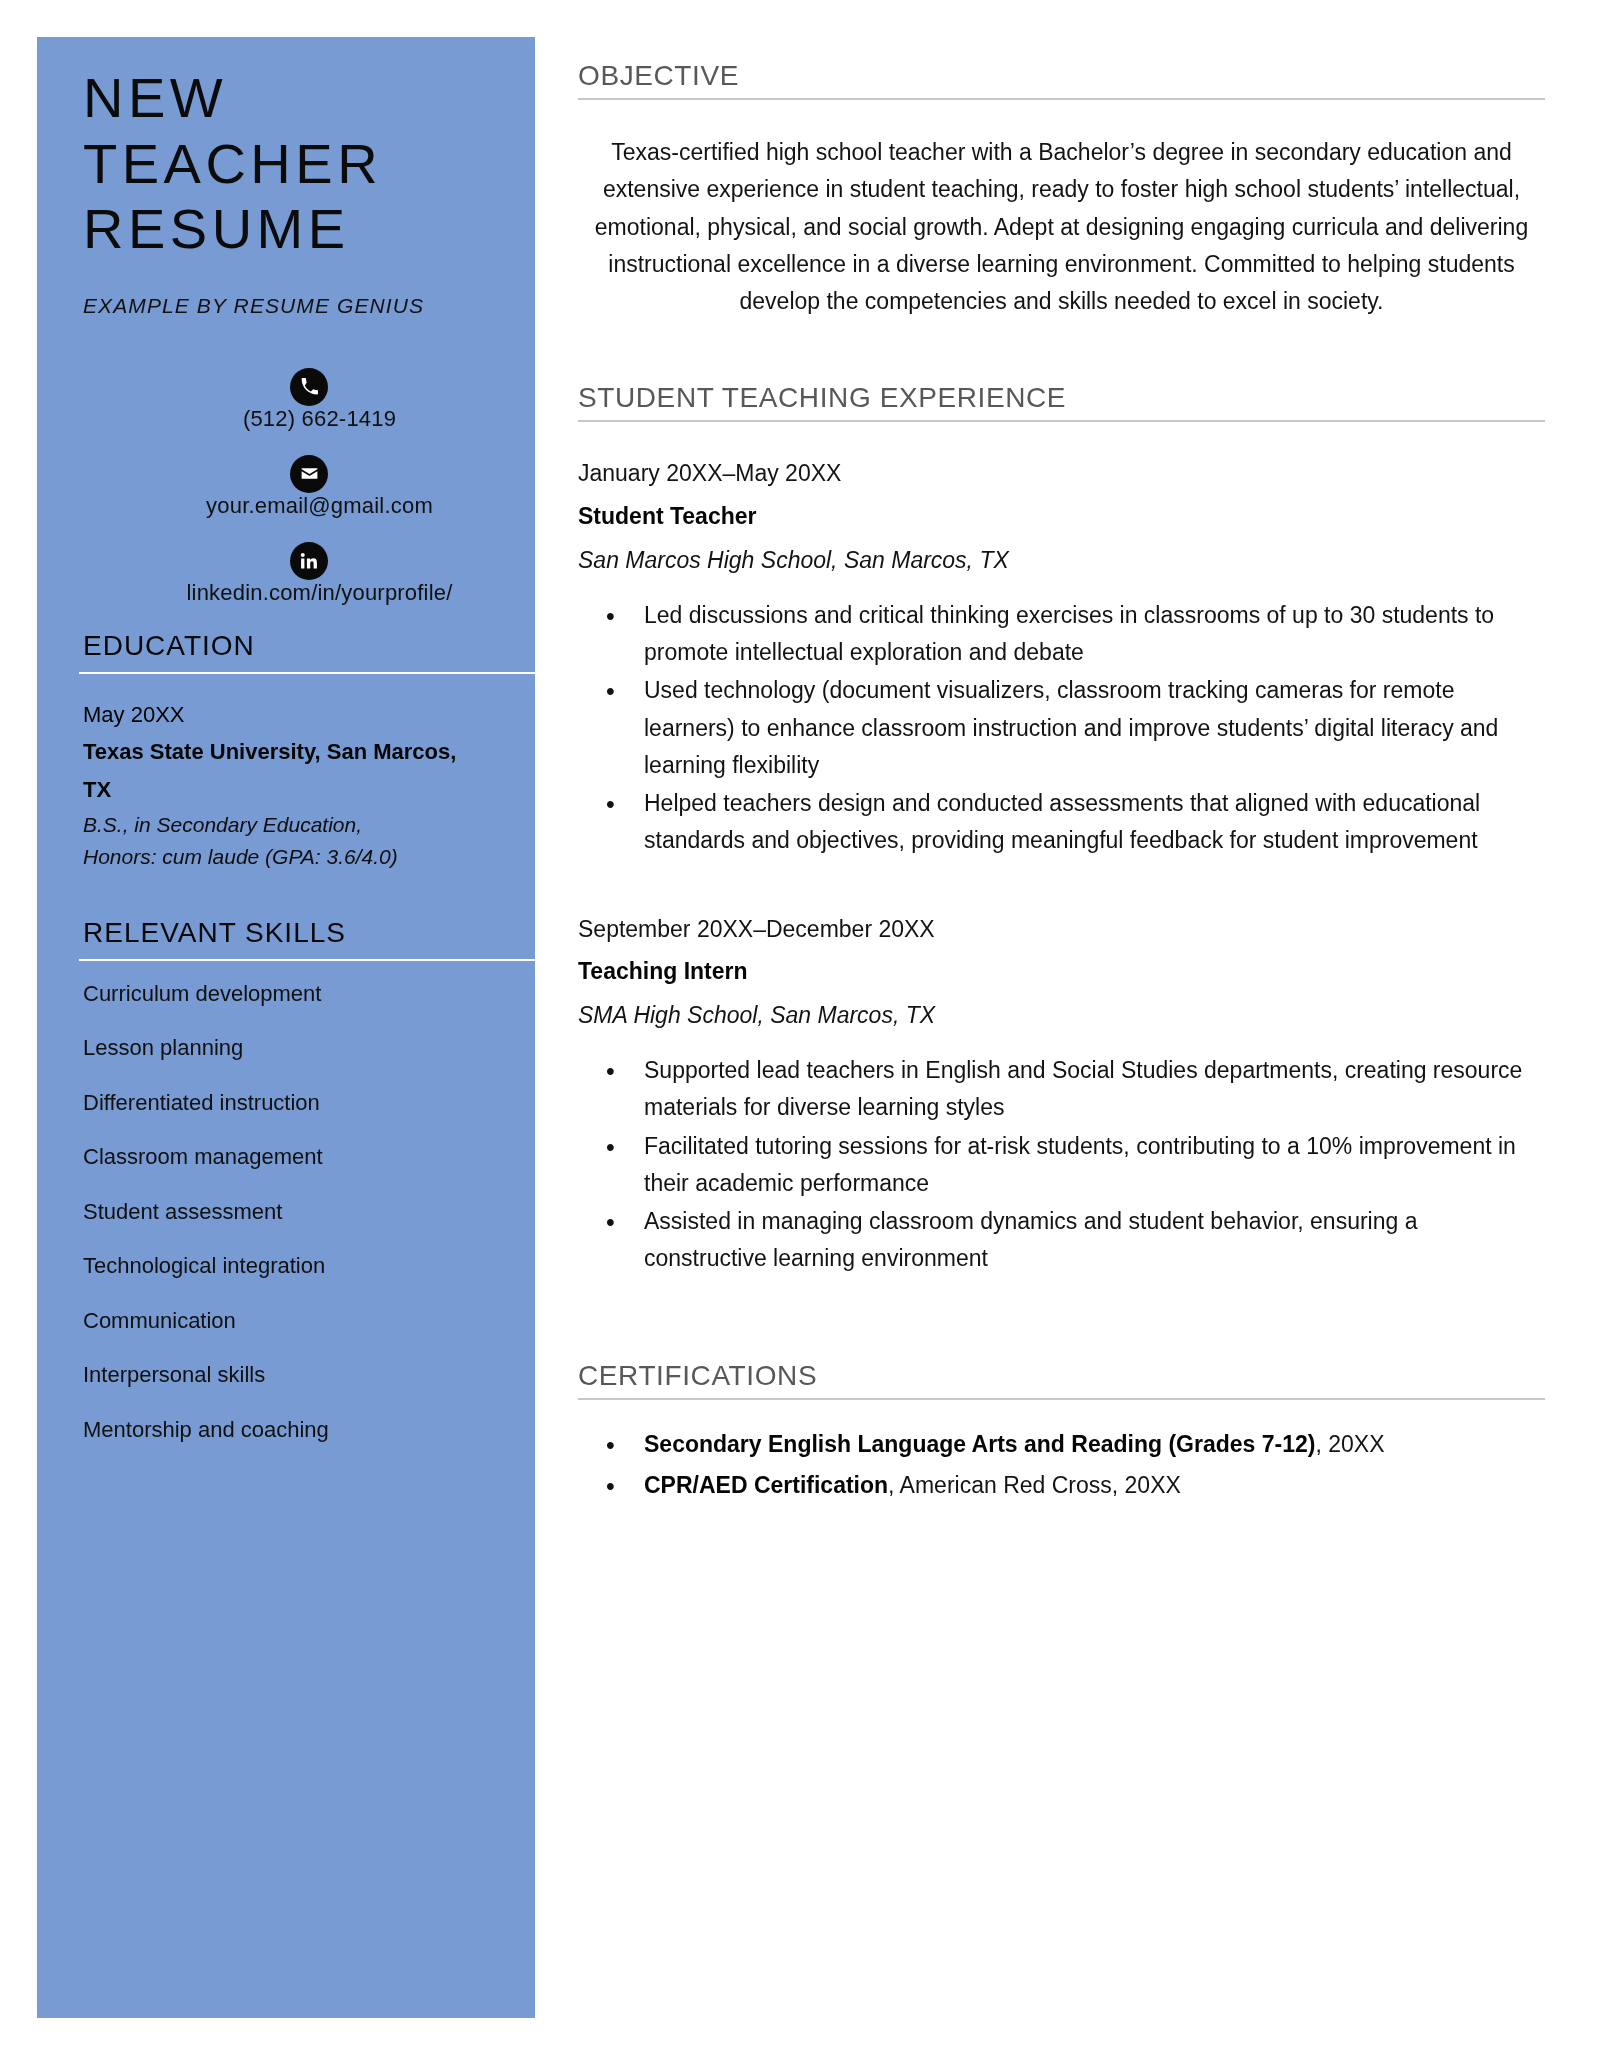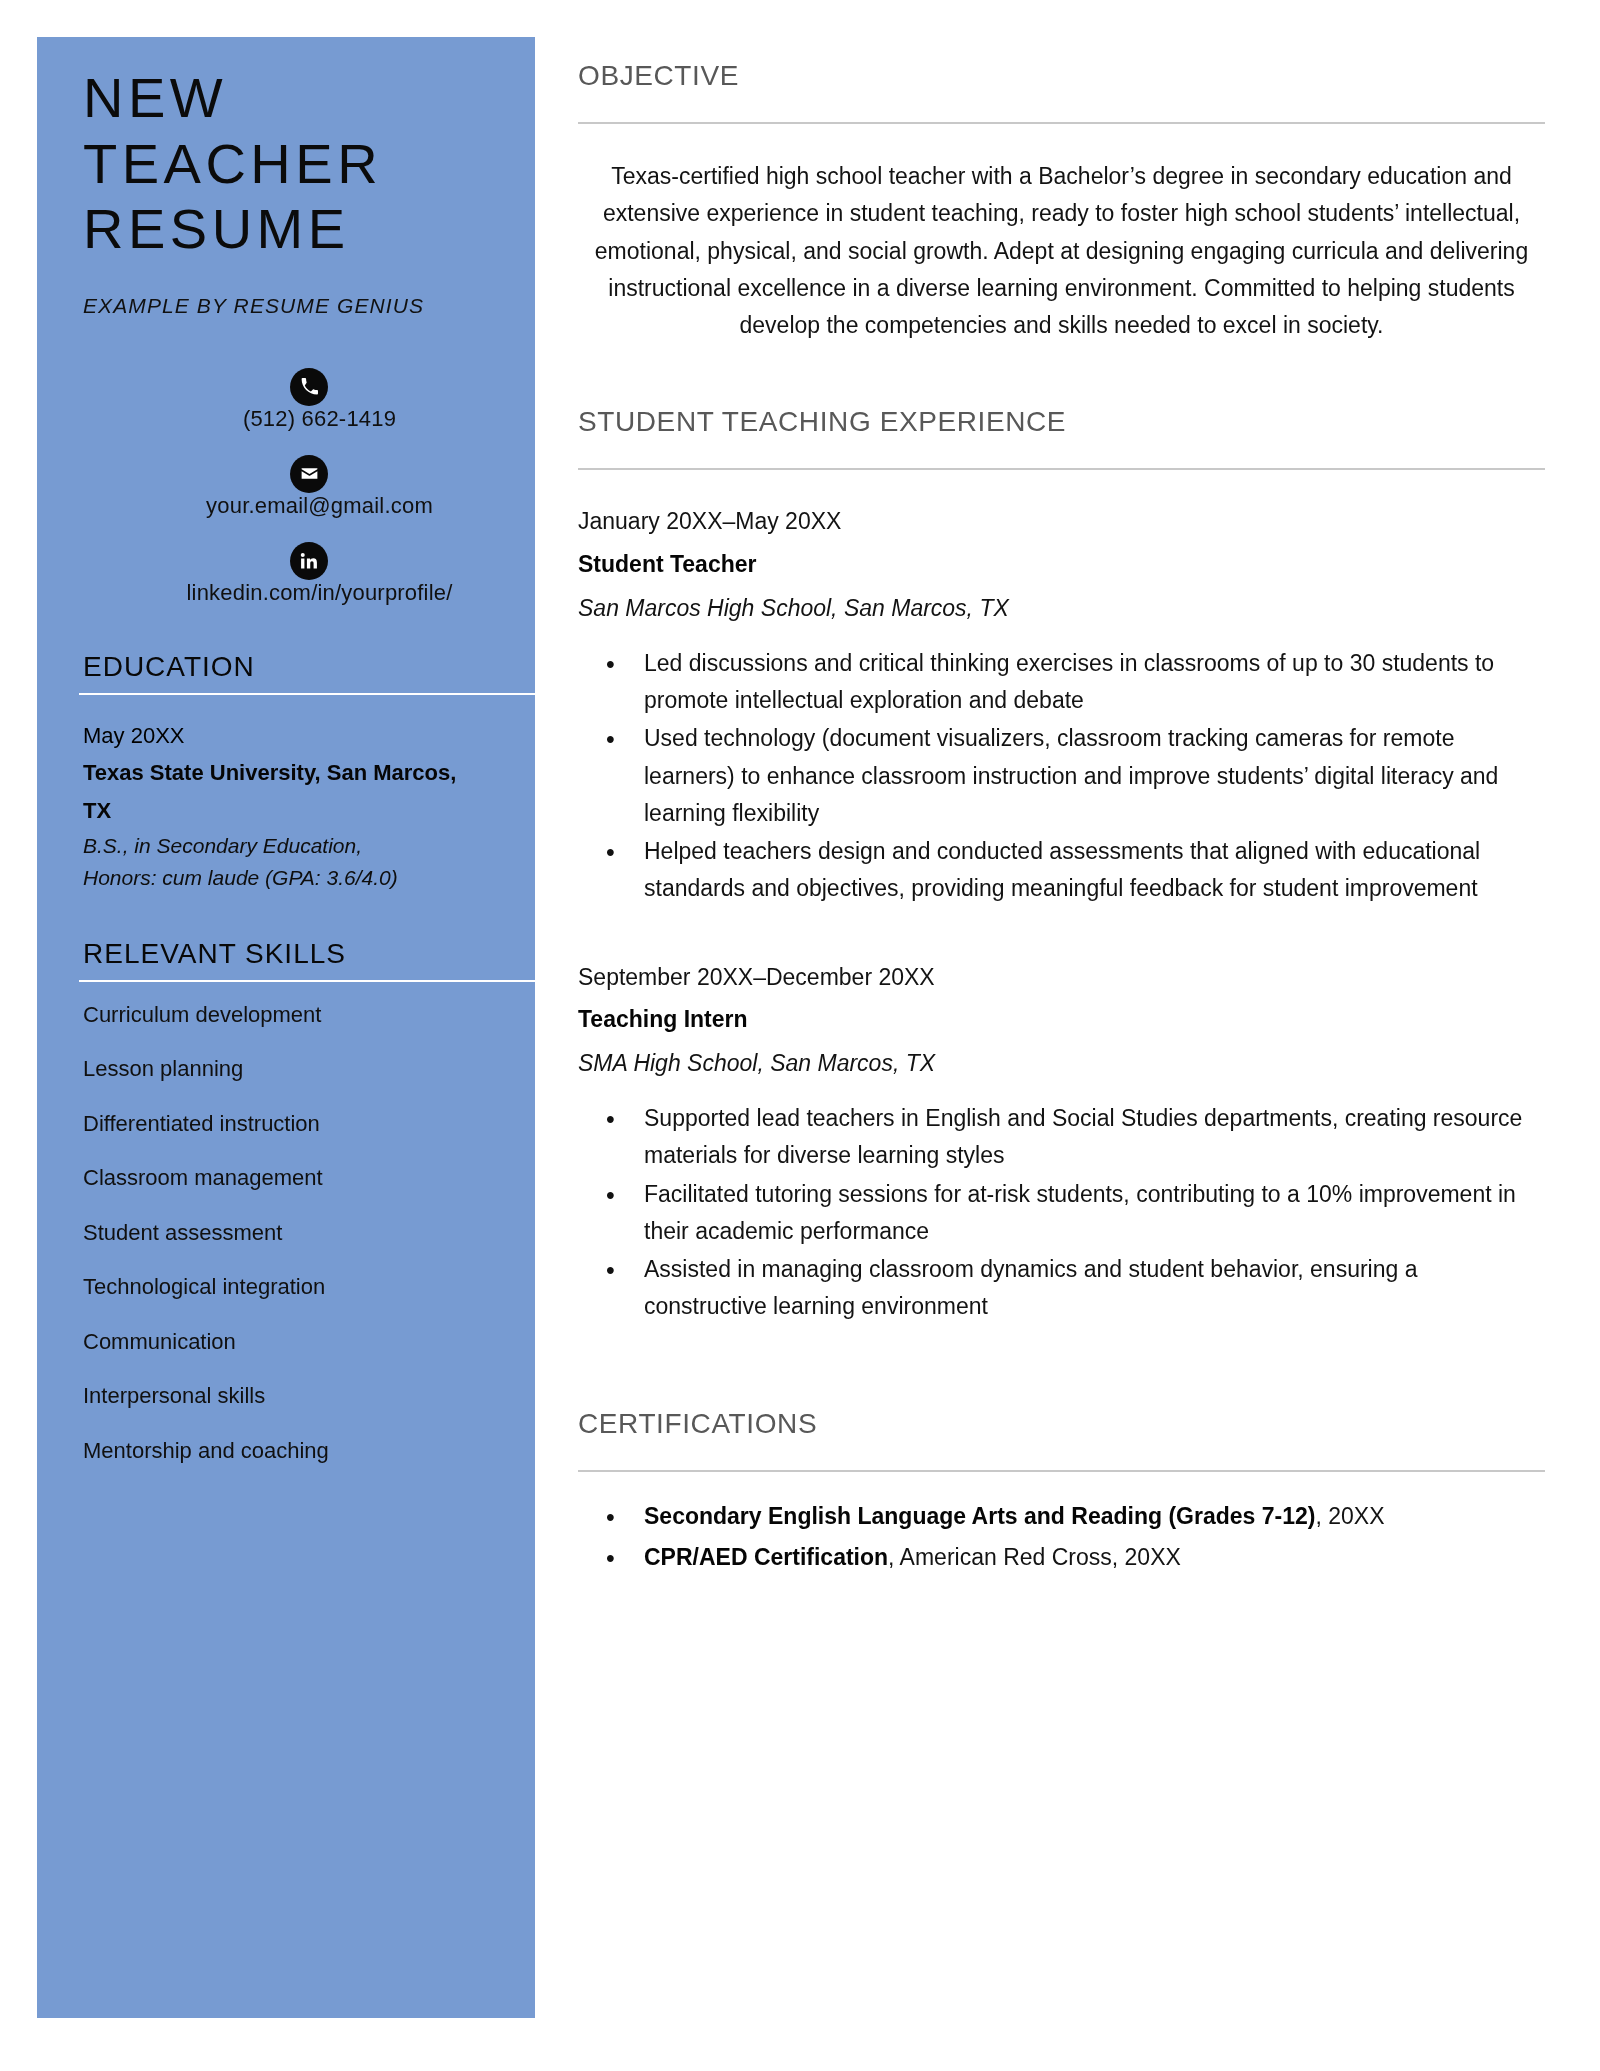--- a/index.html
+++ b/index.html
@@ -74,21 +74,21 @@
   .contact-text {
     margin-left: 21px;
     font-size: 22px;
     color: #101010;
     letter-spacing: 0.2px;
     white-space: nowrap;
   }
 
   
   .side-section { padding: 0 22px 0 46px; }
-  #education-section { margin-top: 65px; }
+  #education-section { margin-top: 44px; }
   #skills-section { margin-top: 44px; }
 
   .side-heading {
     font-size: 28px;
     font-weight: 400;
     letter-spacing: 1.0px;
     color: #080808;
     padding-bottom: 10px;
   }
   .side-rule {
@@ -132,21 +132,21 @@
     position: absolute;
     left: 578px;
     top: 60px;
     width: 967px;
   }
   .main-heading {
     font-size: 28px;
     font-weight: 400;
     letter-spacing: 0.6px;
     color: #585858;
-    padding-bottom: 30px;
+    padding-bottom: 6px;
   }
   .main-rule {
     height: 2px;
     background: #c8c8c8;
     width: 967px;
   }
 
   .body-text {
     font-size: 23px;
     line-height: 1.62;

